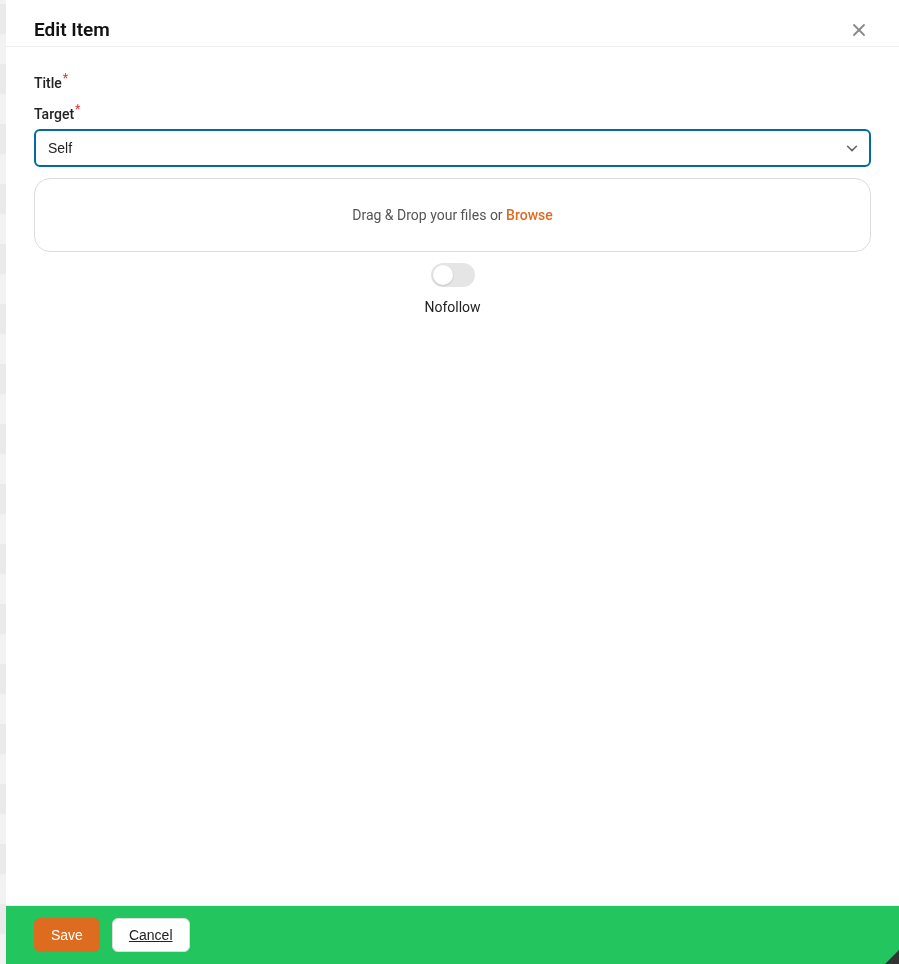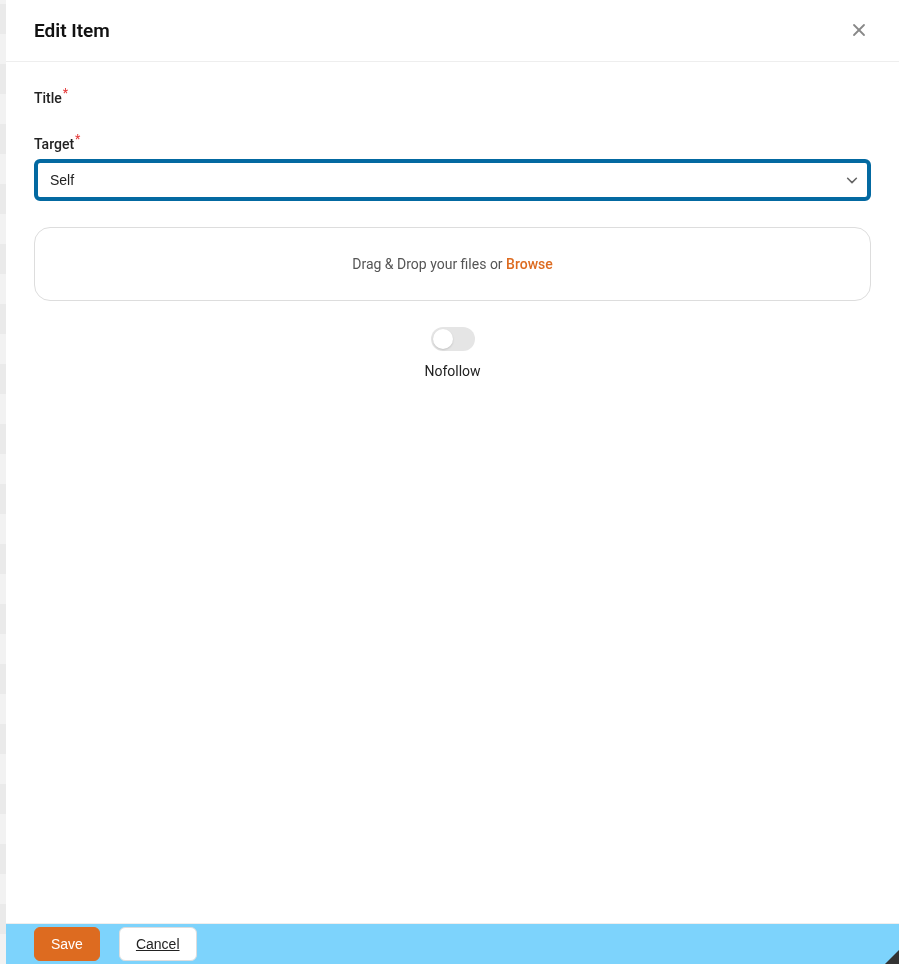--- a/index.html
+++ b/index.html
@@ -35,23 +35,23 @@
       background: repeating-linear-gradient(
         0deg,
         #f2f2f2,
         #f2f2f2 30px,
         #eaeaea 30px,
         #eaeaea 60px
       );
     }
     .modal-header {
       display: flex;
-      align-items: flex-end;
+      align-items: flex-start;
       justify-content: space-between;
-      padding: 18px 28px 19px 28px;
+      padding: 18px 28px 4px 28px;
       border-bottom: 1px solid #eee;
     }
     .modal-title {
       font-size: 19px;
       font-weight: 600;
       color: #111;
     }
     .close-btn {
       width: 24px;
       height: 24px;
@@ -62,21 +62,21 @@
       background: transparent;
       border: none;
       color: #888;
     }
     .modal-body {
       flex: 1;
       padding: 24px 28px;
       overflow-y: auto;
     }
     .form-group {
-      margin-bottom: 26px;
+      margin-bottom: 11px;
     }
     .form-label {
       display: block;
       font-size: 14px;
       font-weight: 500;
       color: #222;
       margin-bottom: 8px;
     }
     .required {
       color: #e53e3e;
@@ -94,21 +94,21 @@
       color: #222;
       outline: none;
     }
     .form-select-wrapper {
       position: relative;
     }
     .form-select {
       width: 100%;
       padding: 9px 12px;
       font-size: 14px;
-      border: 4px solid #0369a1;
+      border: 2px solid #0369a1;
       border-radius: 6px;
       background: #fff;
       color: #222;
       appearance: none;
       outline: none;
       cursor: pointer;
     }
     .select-chevron {
       position: absolute;
       right: 12px;
@@ -156,25 +156,25 @@
       height: 20px;
       background: #fff;
       border-radius: 50%;
       box-shadow: 0 1px 2px rgba(0,0,0,0.15);
     }
     .toggle-label {
       font-size: 14px;
       color: #222;
     }
     .modal-footer {
-      padding: 3px 28px;
+      padding: 12px 28px;
       border-top: 1px solid #eee;
       display: flex;
-      gap: 19px;
-      background: #7dd3fc;
+      gap: 12px;
+      background: #22c55e;
     }
     .btn {
       padding: 8px 16px;
       font-size: 14px;
       font-weight: 500;
       border-radius: 6px;
       cursor: pointer;
       border: 1px solid transparent;
     }
     .btn-primary {

